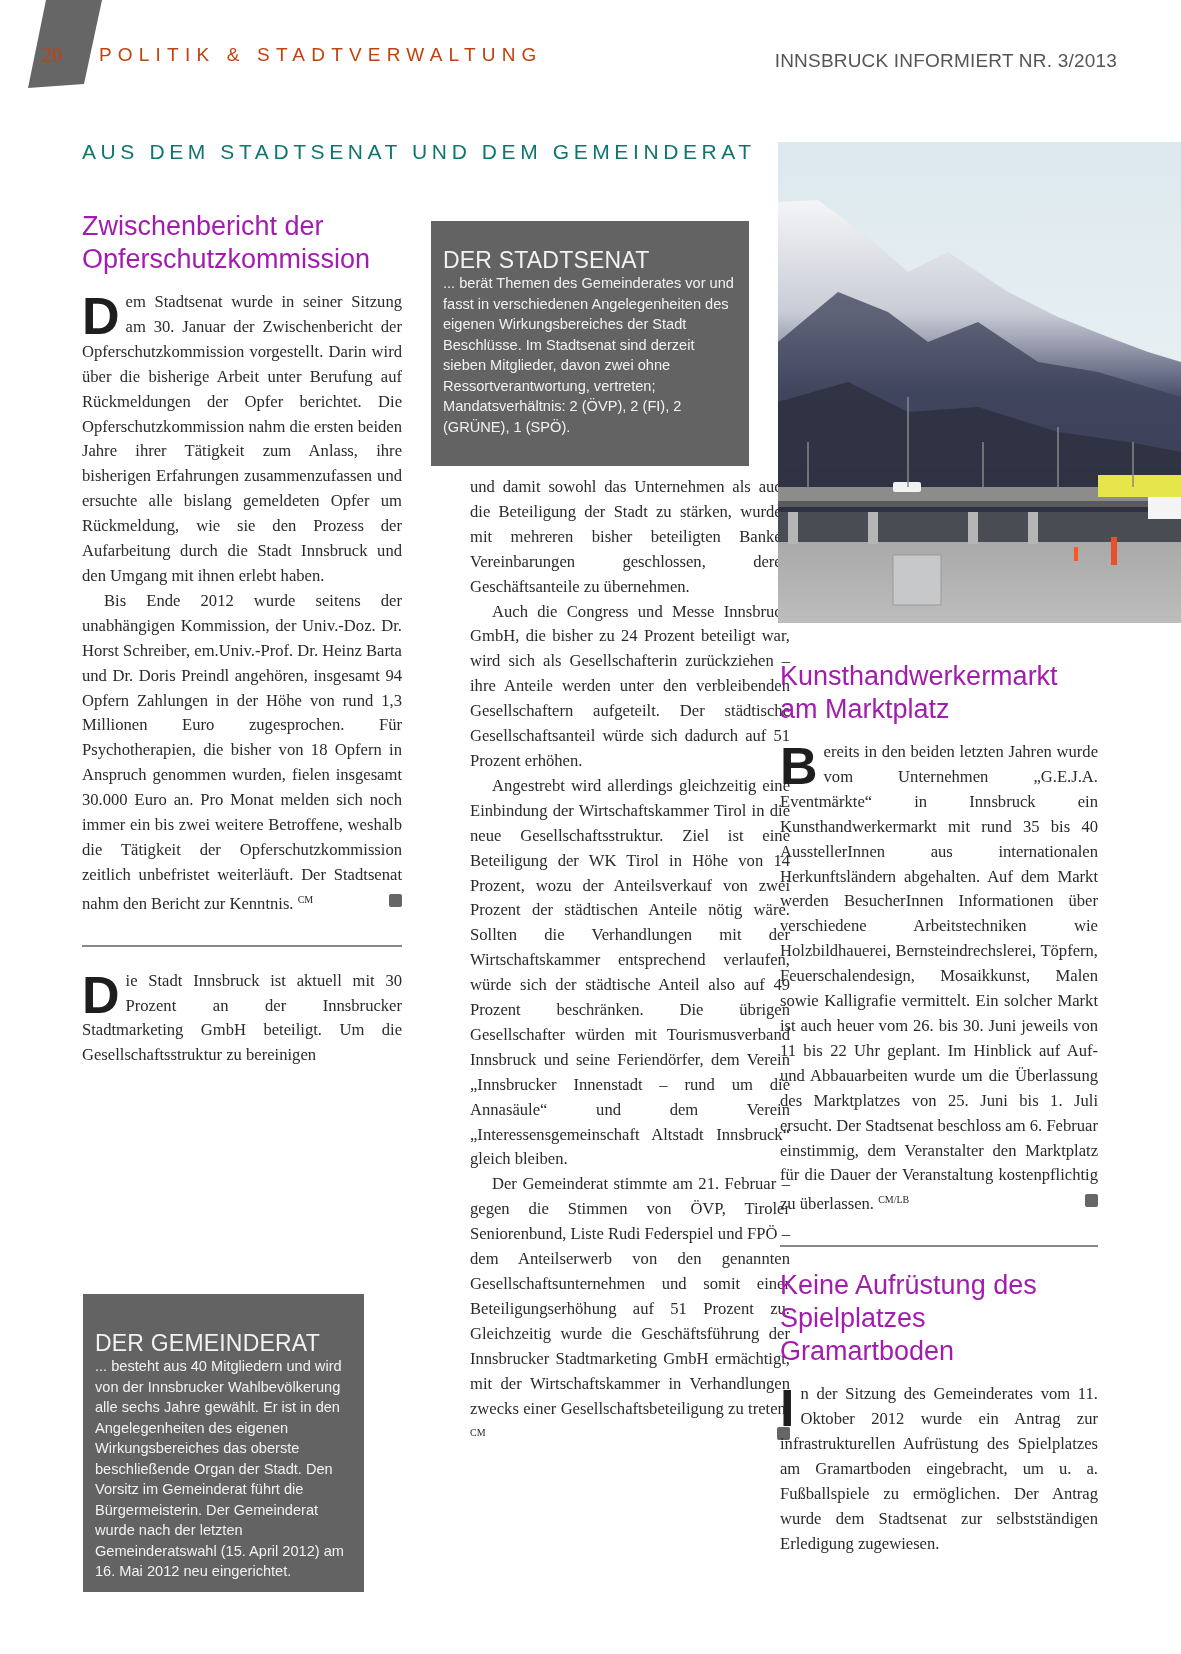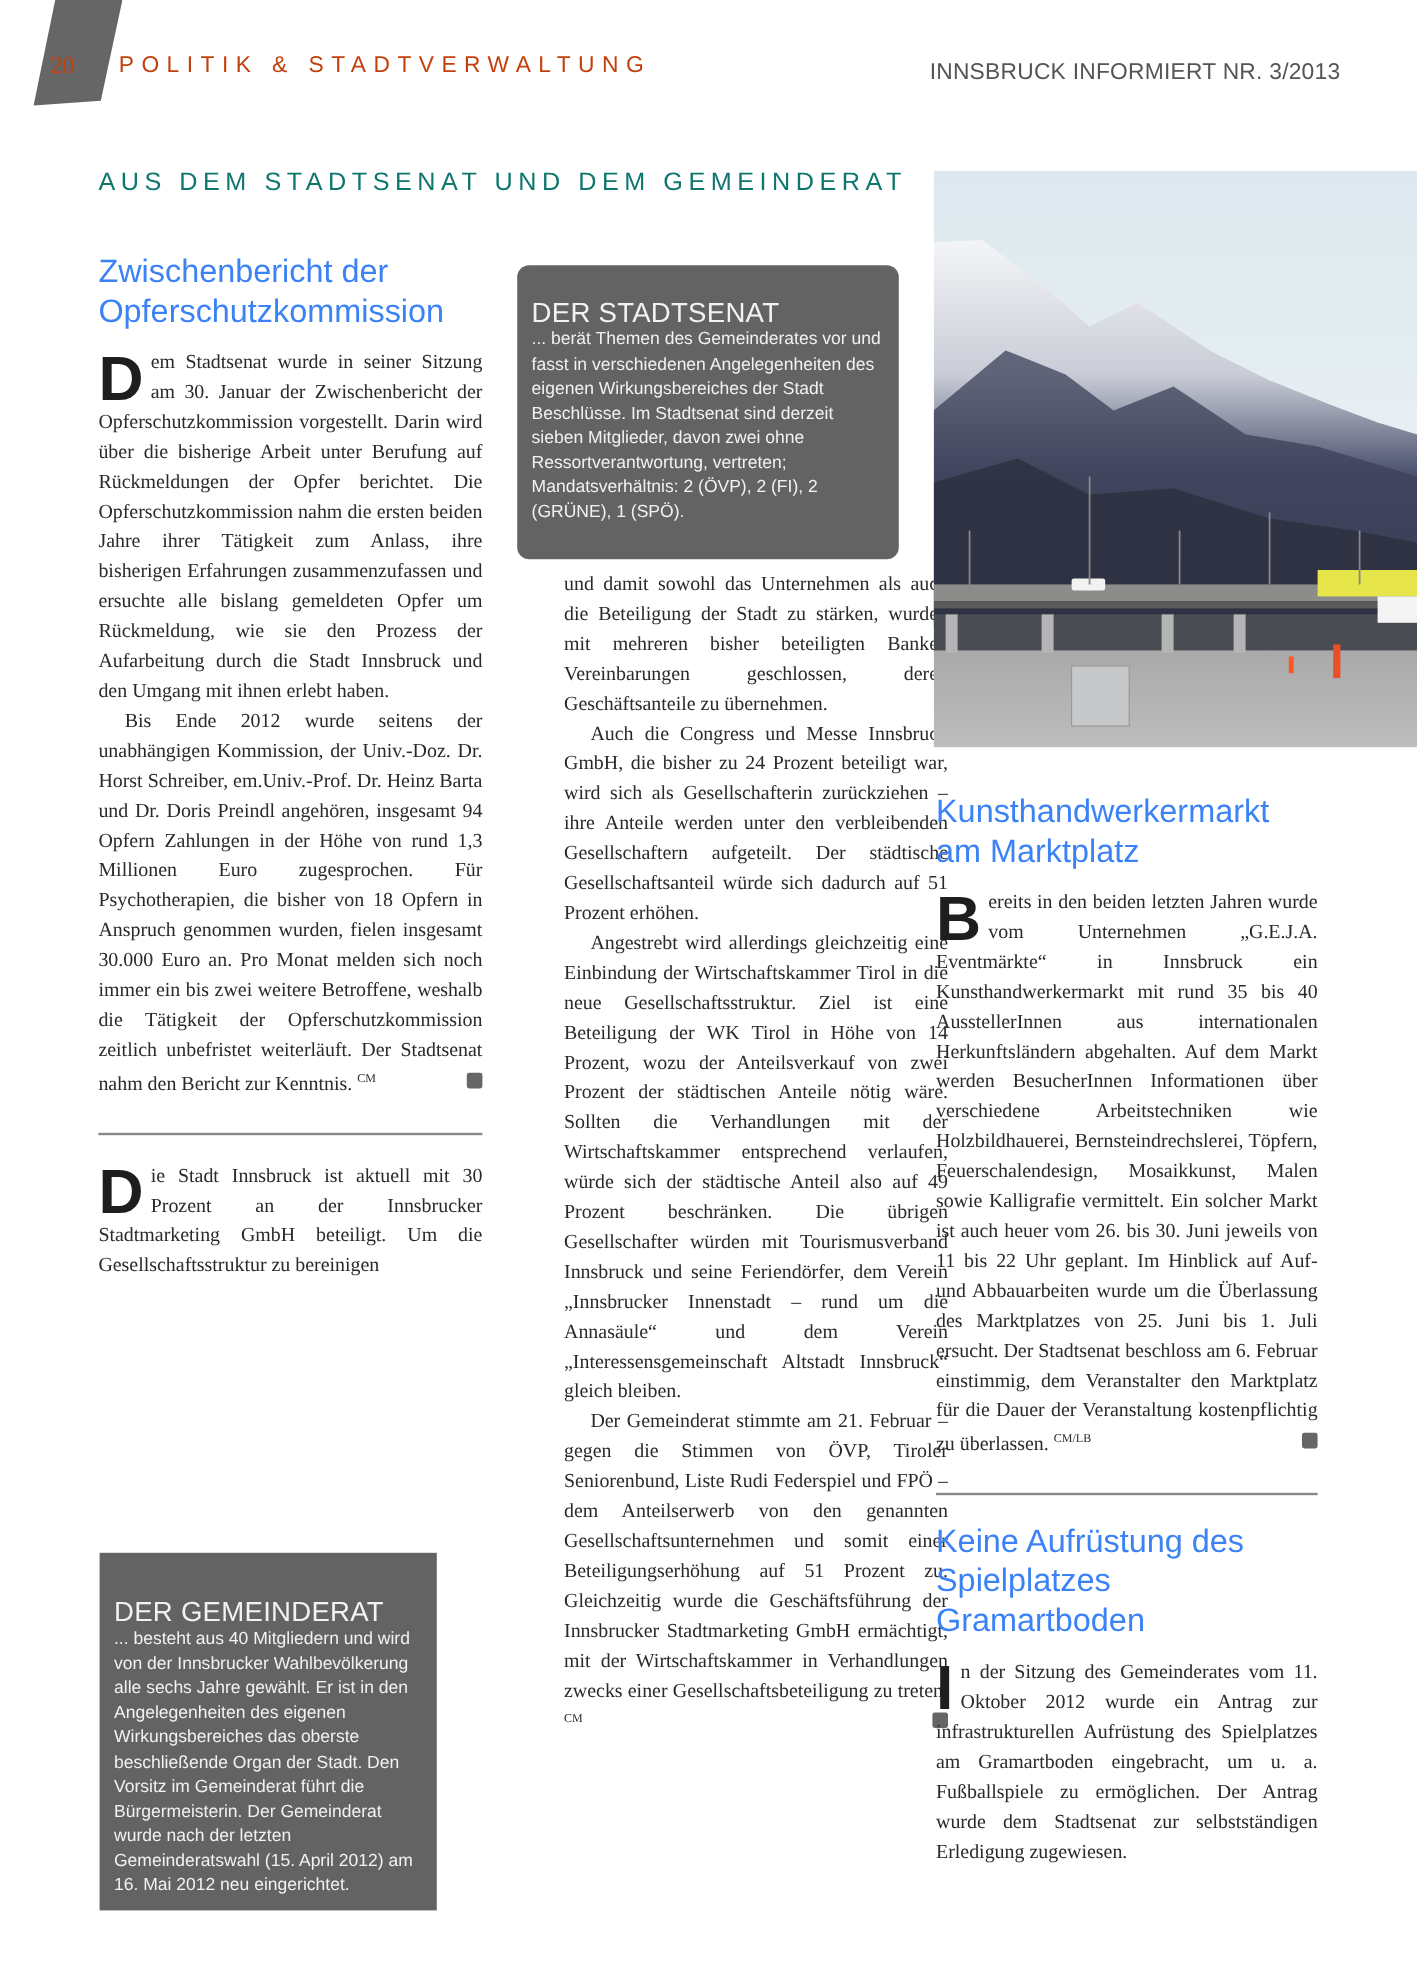--- a/index.html
+++ b/index.html
@@ -11,36 +11,36 @@
   .section-label { position: absolute; left: 99px; top: 44px; font-family: "Liberation Sans", sans-serif; font-size: 19px; letter-spacing: 6.2px; color: #c2410c; white-space: nowrap; }
   .issue-label { position: absolute; right: 64px; top: 50px; font-family: "Liberation Sans", sans-serif; font-size: 19px; color: #555; letter-spacing: 0.2px; white-space: nowrap; }
 
   .rubric { position: absolute; left: 82px; top: 140px; font-family: "Liberation Sans", sans-serif; font-size: 21px; letter-spacing: 4.6px; color: #0f766e; white-space: nowrap; }
 
   .col { position: absolute; }
   .col1 { left: 82px; top: 210px; width: 320px; }
   .col2 { left: 431px; top: 220px; width: 320px; }
   .col3 { left: 780px; top: 660px; width: 318px; }
 
-  .headline { font-family: "Liberation Sans", sans-serif; font-weight: normal; font-size: 27px; line-height: 33px; color: #3b82f6; margin-bottom: 14px; }
+  .headline { font-family: "Liberation Sans", sans-serif; font-weight: normal; font-size: 27px; line-height: 33px; color: #a21caf; margin-bottom: 14px; }
 
   .body-text { font-family: "Liberation Serif", serif; font-size: 16.6px; line-height: 24.9px; text-align: justify; hyphens: manual; color: #2a2a2a; }
   .body-text p { text-indent: 0; }
   .body-text p + p { text-indent: 22px; }
   .dropcap { float: left; font-family: "Liberation Sans", sans-serif; font-weight: bold; font-size: 52px; line-height: 44px; margin: 4px 6px 0 0; color: #1e1e1e; }
   .sup { font-size: 10px; vertical-align: 6px; }
   .end-mark { display: inline-block; width: 13px; height: 13px; background: #666; border-radius: 2px; float: right; margin-top: 6px; }
 
   .divider { height: 2px; background: #888; margin: 28px 0 22px 0; }
 
   .infobox { background: #636363; color: #f2f2f2; font-family: "Liberation Sans", sans-serif; }
   .infobox-title { font-size: 23px; line-height: 26px; letter-spacing: 0.2px; }
   .infobox-text { font-size: 14.6px; line-height: 20.5px; }
 
-  .box-stadtsenat { position: absolute; left: 431px; top: 221px; width: 318px; height: 245px; padding: 26px 12px 0 12px; border-radius: 10px; }
+  .box-stadtsenat { position: absolute; left: 431px; top: 221px; width: 318px; height: 245px; padding: 26px 12px 0 12px; }
   .box-gemeinderat { position: absolute; left: 83px; top: 1294px; width: 281px; height: 298px; padding: 36px 12px 0 12px; }
 
   .photo { position: absolute; left: 778px; top: 142px; width: 403px; height: 481px; overflow: hidden; }
 </style>
 </head>
 <body>
 
 <svg class="page-tab" viewBox="0 0 74 90">
   <polygon points="18,0 74,0 56,84 0,88" fill="#666666"></polygon>
 </svg>

